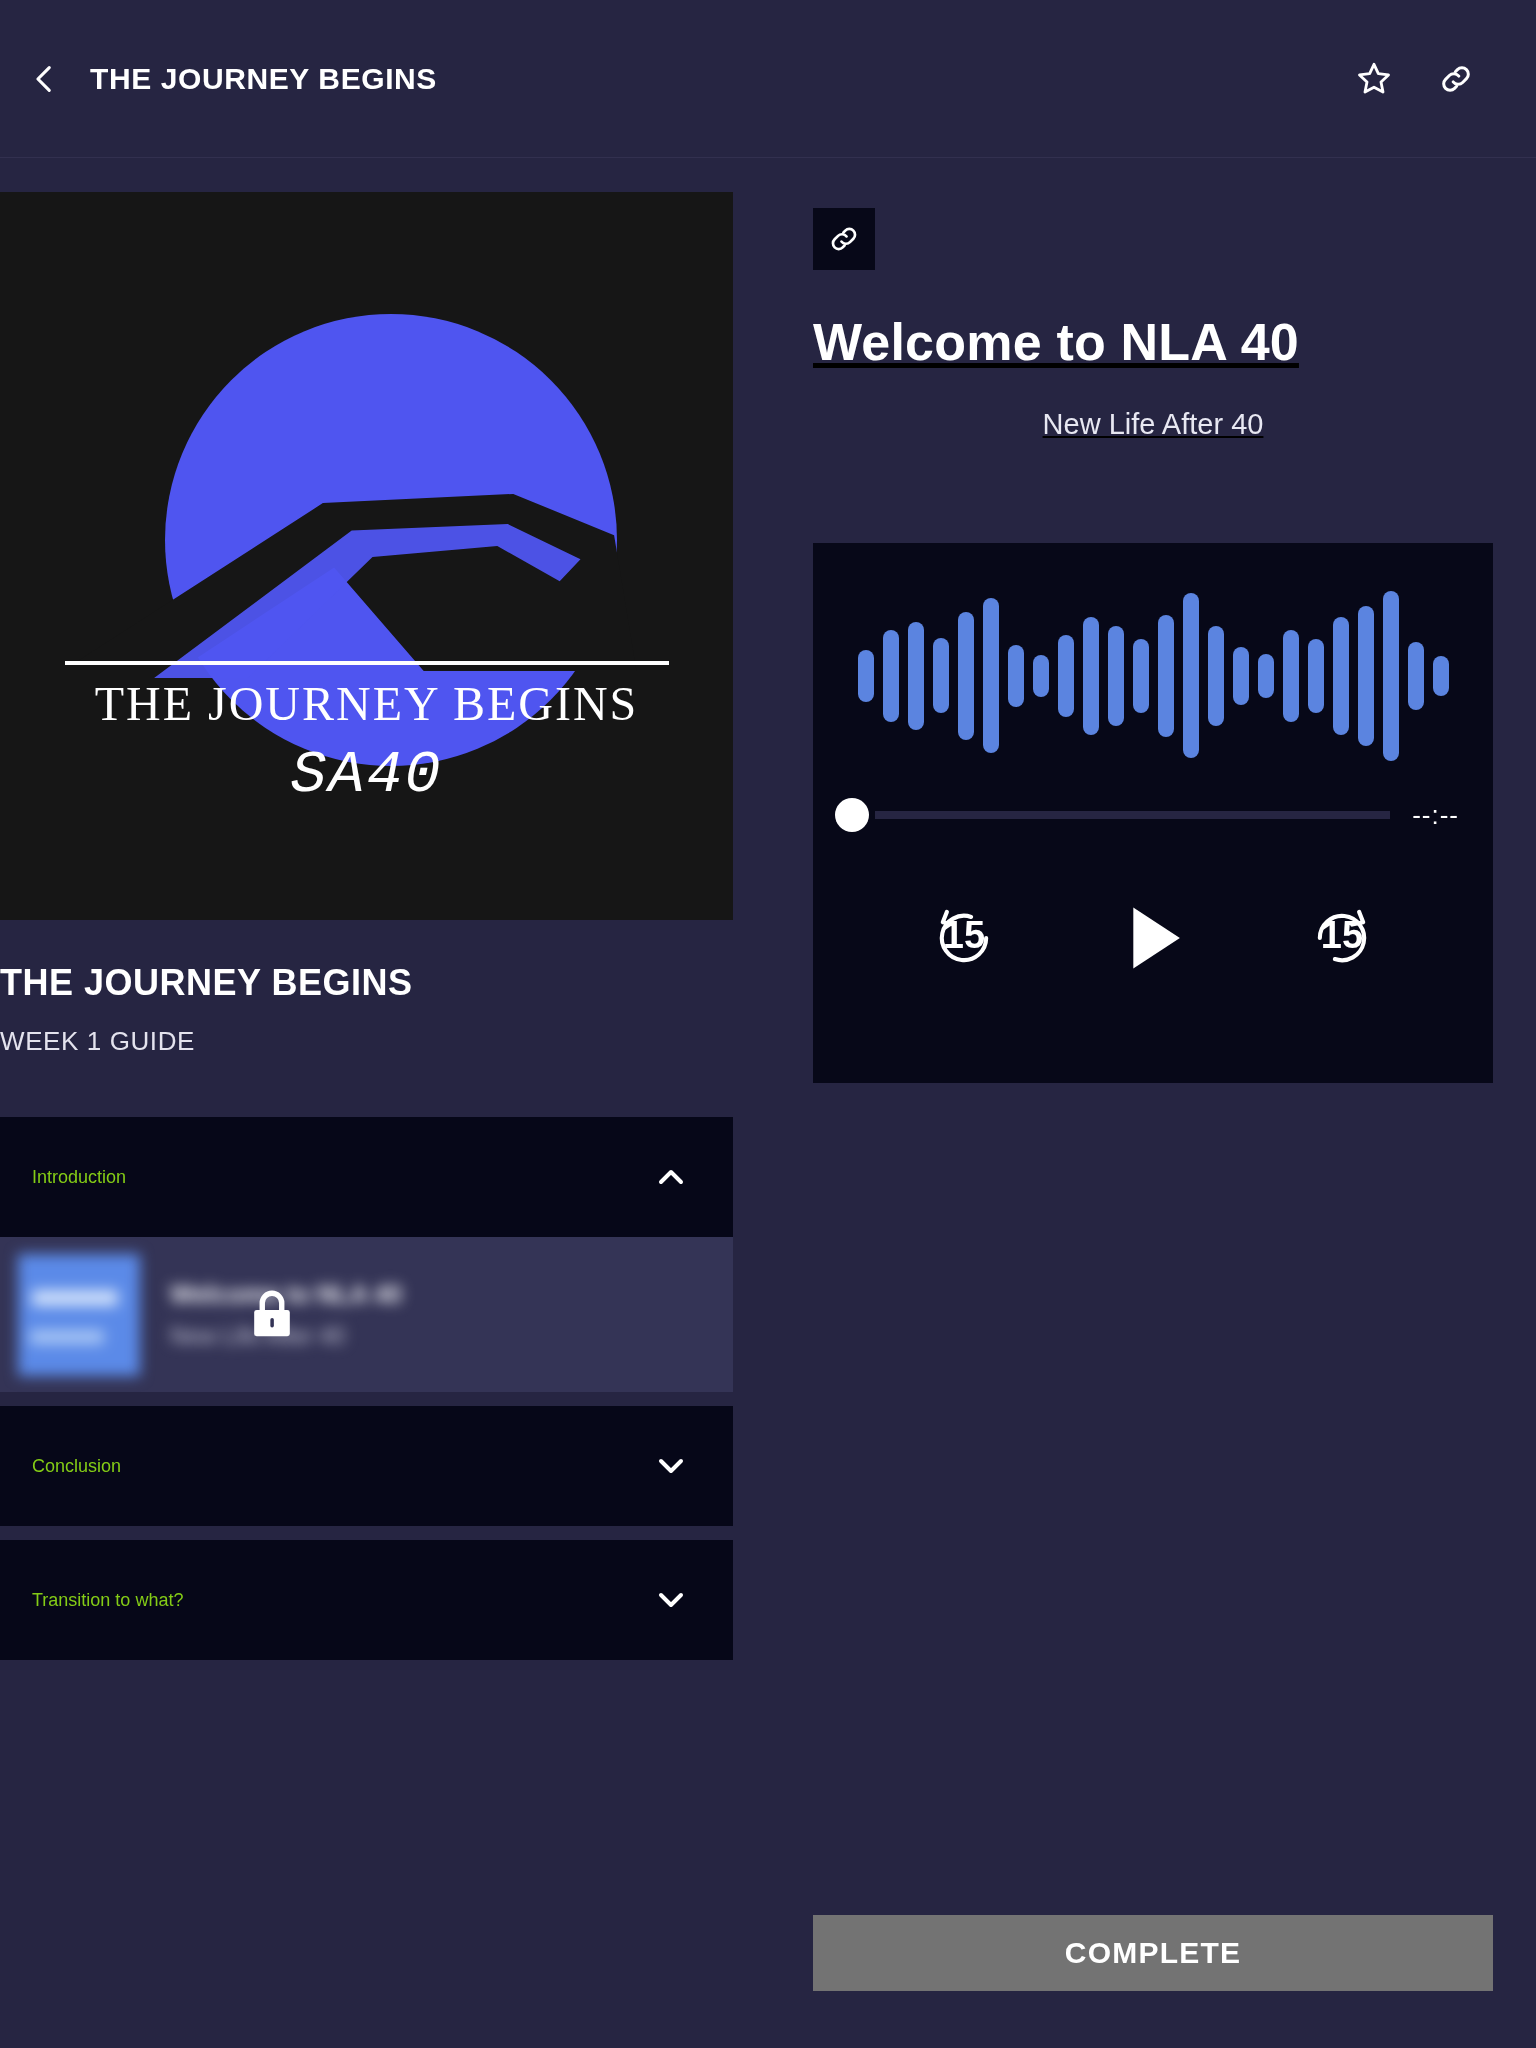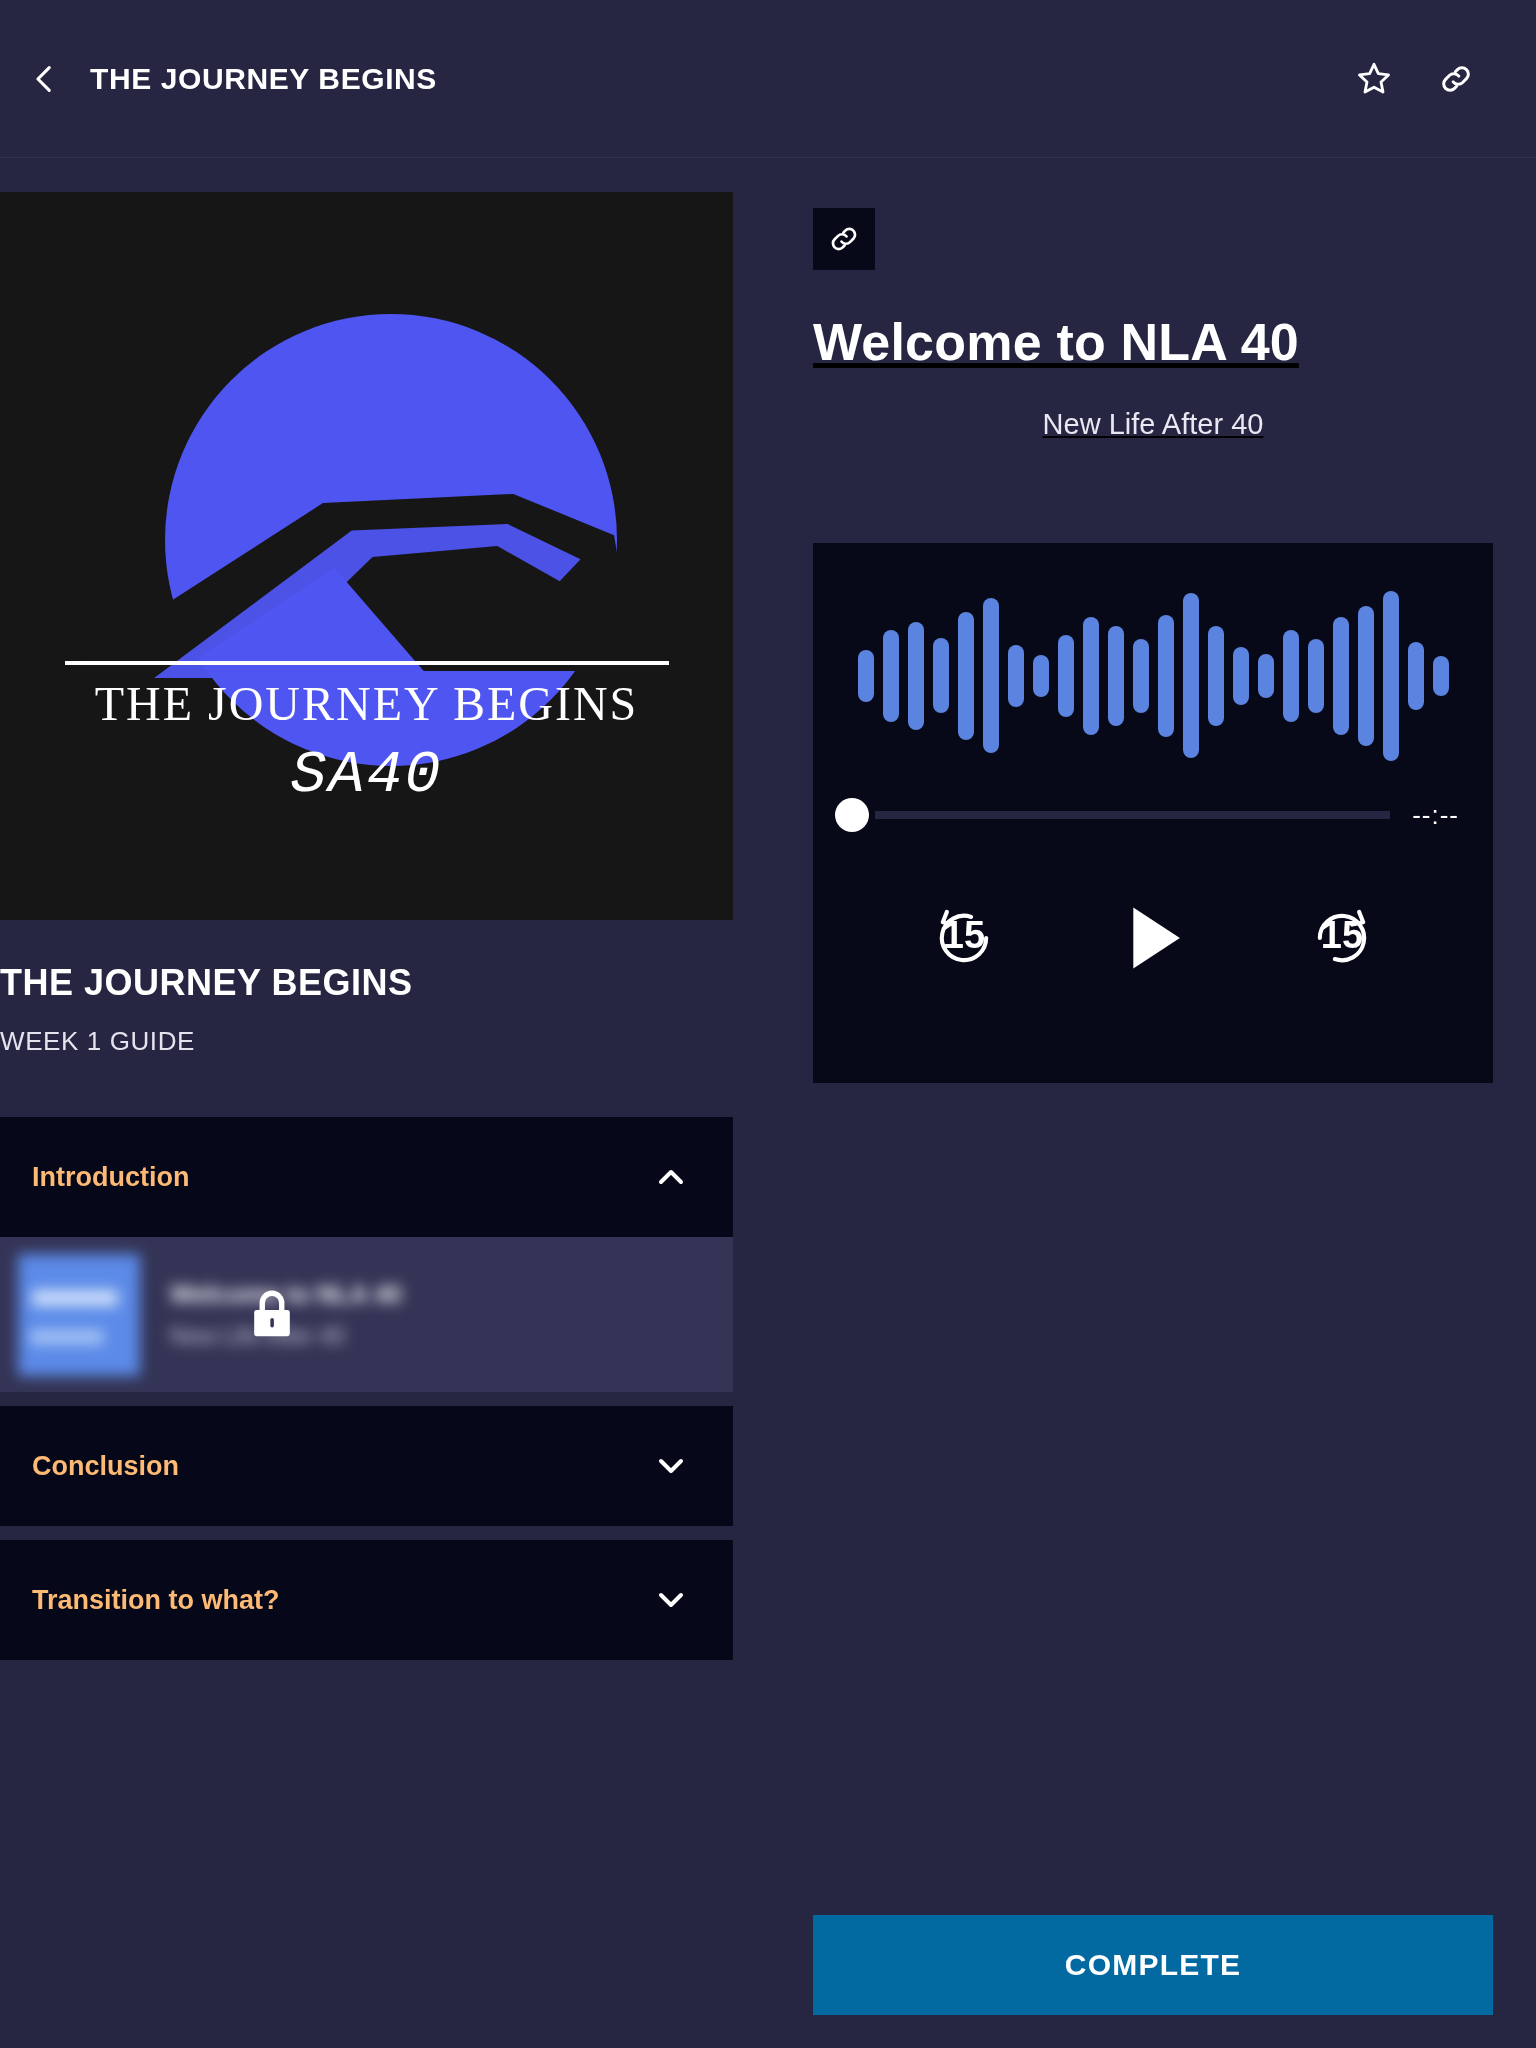--- a/index.html
+++ b/index.html
@@ -138,23 +138,23 @@
   .acc-section { margin-bottom: 14px; }
   .acc-head {
     width: 733px; height: 120px;
     background: #060718;
     display: flex;
     align-items: center;
     padding: 0 42px 0 32px;
     cursor: pointer;
   }
   .acc-label {
-    color: #fdba74;
-    font-size: 27px;
-    font-weight: bold;
+    color: #84cc16;
+    font-size: 18px;
+    font-weight: normal;
   }
   .acc-chevron {
     margin-left: auto;
     display: flex; align-items: center; justify-content: center;
   }
 
   .lesson-row {
     position: relative;
     width: 733px; height: 155px;
     background: #343456;
@@ -288,22 +288,22 @@
   .skip-num {
     font-size: 24px;
     font-weight: bold;
     fill: #ffffff;
   }
 
   
   .complete-btn {
     position: absolute;
     left: 813px; top: 1915px;
-    width: 680px; height: 100px;
-    background: #0369a1;
+    width: 680px; height: 76px;
+    background: #737373;
     color: #ffffff;
     font-size: 30px;
     font-weight: bold;
     letter-spacing: 1.2px;
     display: flex;
     align-items: center;
     justify-content: center;
     border: none;
     cursor: pointer;
     font-family: "Liberation Sans", sans-serif;

